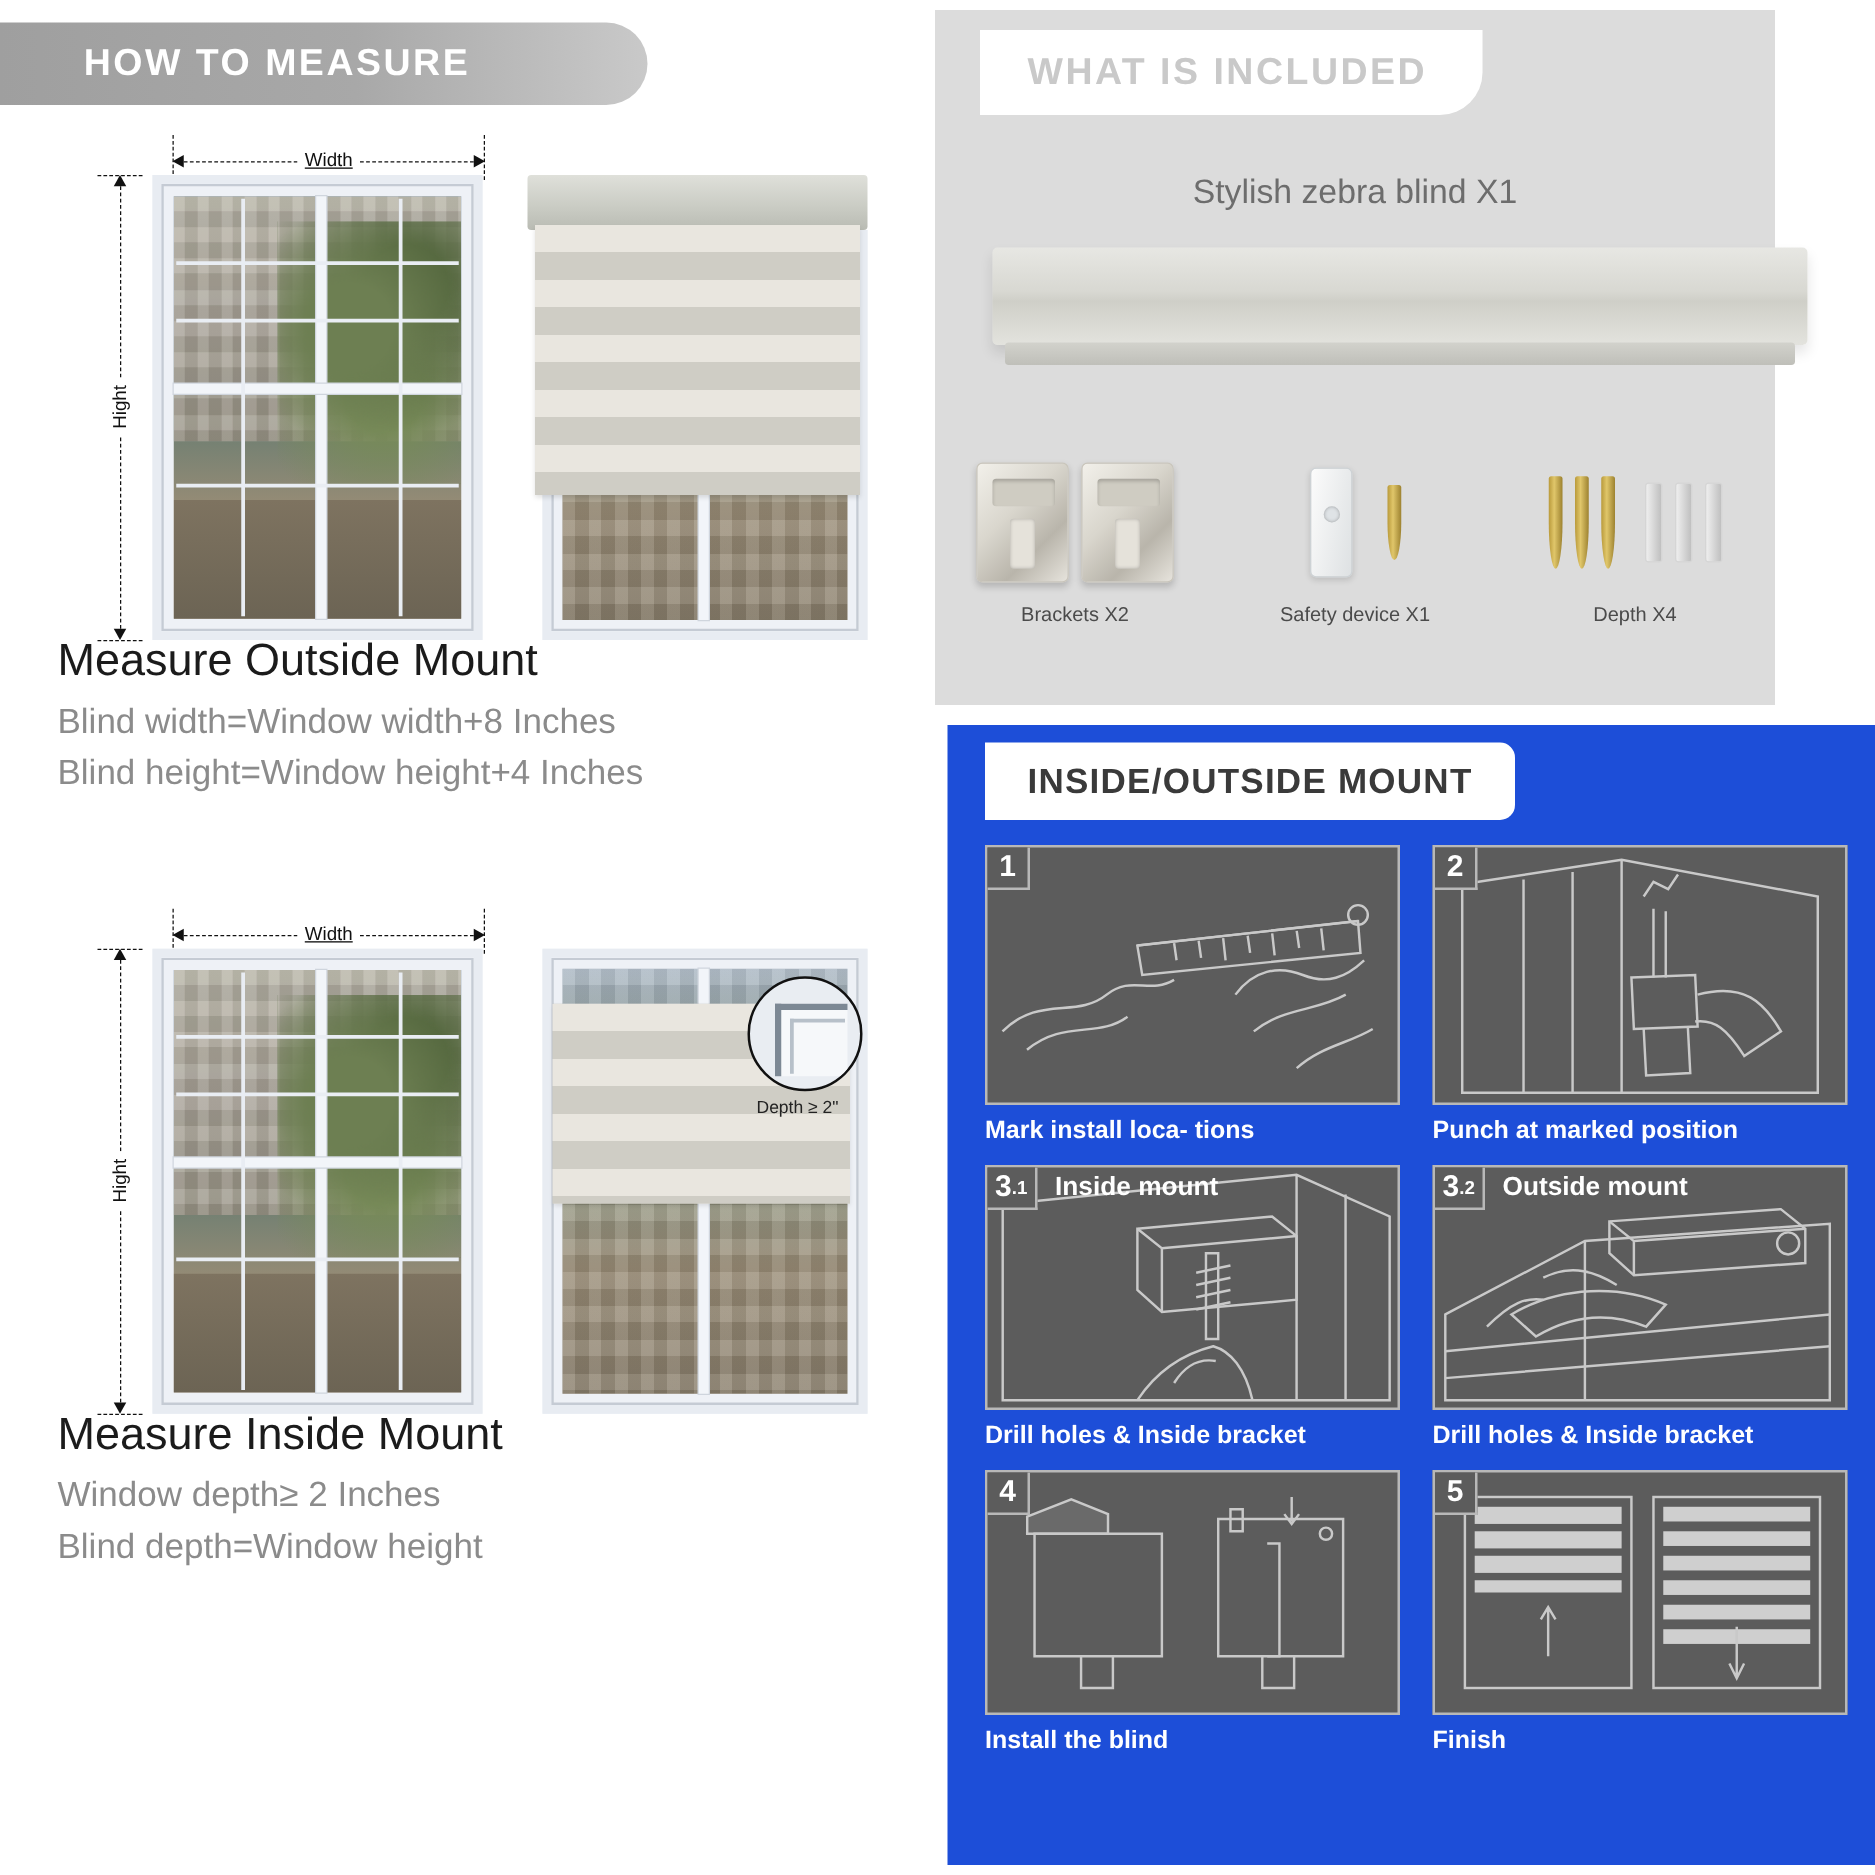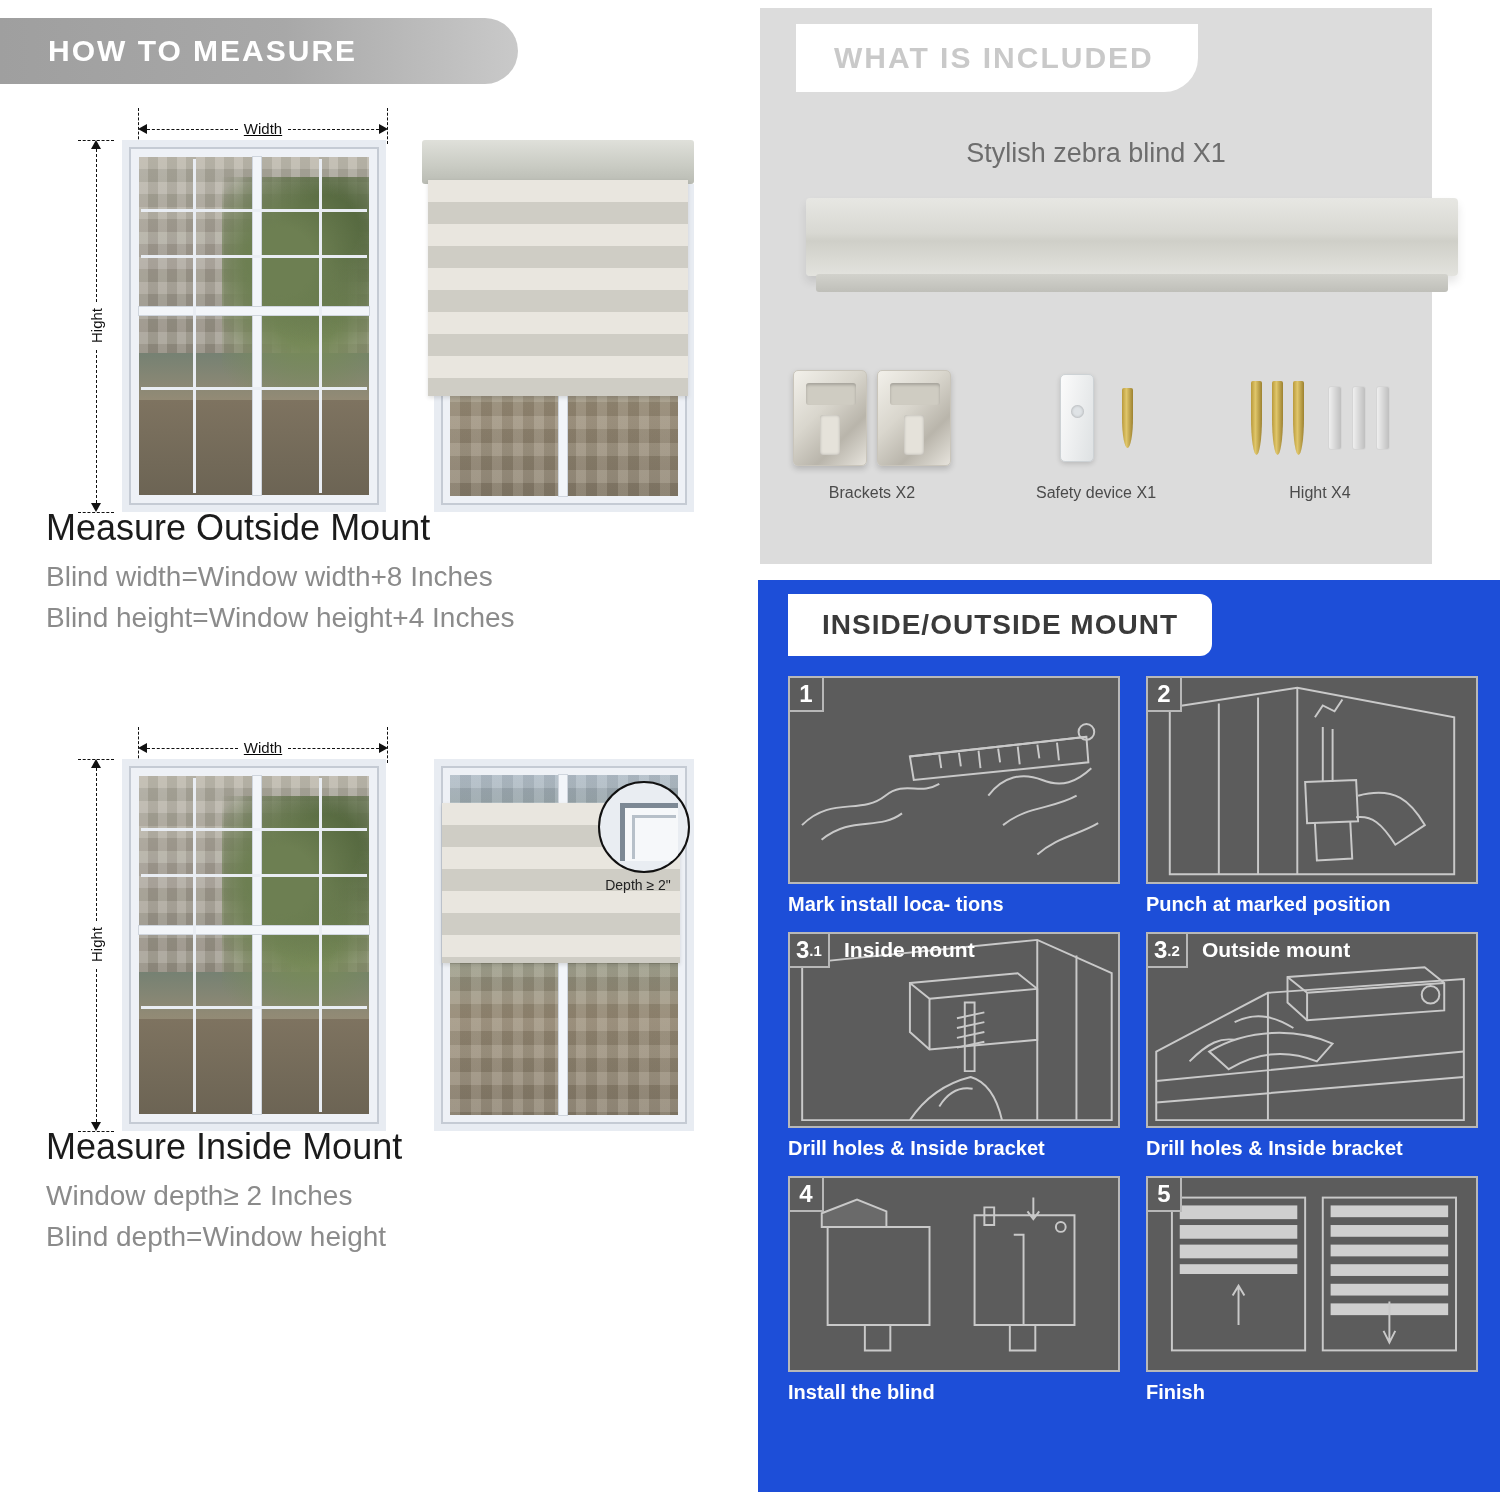--- a/index.html
+++ b/index.html
@@ -13,21 +13,21 @@
 
   
   .left-col { width: 740px; height: 1500px; position: relative; background: #ffffff; }
 
   .banner {
     position: absolute; left: 0; top: 18px;
     height: 66px; width: 518px;
     background: linear-gradient(90deg, #9f9f9f 0%, #a8a8a8 55%, #c9c9c9 100%);
     border-radius: 0 34px 34px 0;
     display: flex; align-items: center;
-    padding-left: 48px;
+    padding-left: 67px;
     color: #ffffff; letter-spacing: 2px;
     font-size: 30px; font-weight: bold;
   }
 
   .measure-block { position: absolute; left: 0; width: 740px; }
   .mb1 { top: 96px; }
   .mb2 { top: 715px; }
 
   .diagram { position: relative; width: 700px; height: 405px; margin-left: 26px; }
 
@@ -158,21 +158,21 @@
   .warn-tri {
     width: 78px; height: 70px; flex: 0 0 78px; position: relative;
   }
   .warn-tri svg { display: block; }
   .note-text { font-size: 19px; line-height: 1.5; color: #9a9a9a; padding-top: 6px; }
 
   
   .right-col { width: 760px; height: 1500px; position: relative; }
 
   .included {
-    position: absolute; left: 20px; top: 8px; width: 672px; height: 556px;
+    position: absolute; left: 8px; top: 8px; width: 672px; height: 556px;
     background: #dcdcdc;
   }
   .tab-white {
     position: absolute; left: 36px; top: 16px; height: 68px; padding: 0 44px 0 38px;
     background: #ffffff; border-radius: 0 0 0 0;
     display: flex; align-items: center; letter-spacing: 2px;
     font-size: 30px; font-weight: bold; color: #c9c9c9;
     border-bottom-right-radius: 34px; border-top-right-radius: 0;
   }
   .inc-title { position: absolute; left: 0; right: 0; top: 130px; text-align: center; font-size: 27px; color: #6d6d6d; }
@@ -403,21 +403,21 @@
         </div>
         <div class="part">
           <div class="art">
             <div class="screw"></div>
               <div class="screw"></div>
               <div class="screw"></div>
             <div class="anchor" style="margin-left:14px;"></div>
               <div class="anchor"></div>
               <div class="anchor"></div>
           </div>
-          <div class="cap">Hight X4</div>
+          <div class="cap">Depth X4</div>
         </div>
       </div>
     </div>
 
     <div class="mountsec">
       <div class="tab-white2">INSIDE/OUTSIDE MOUNT</div>
 
       <div class="steps">
 
         <div class="steprow">

